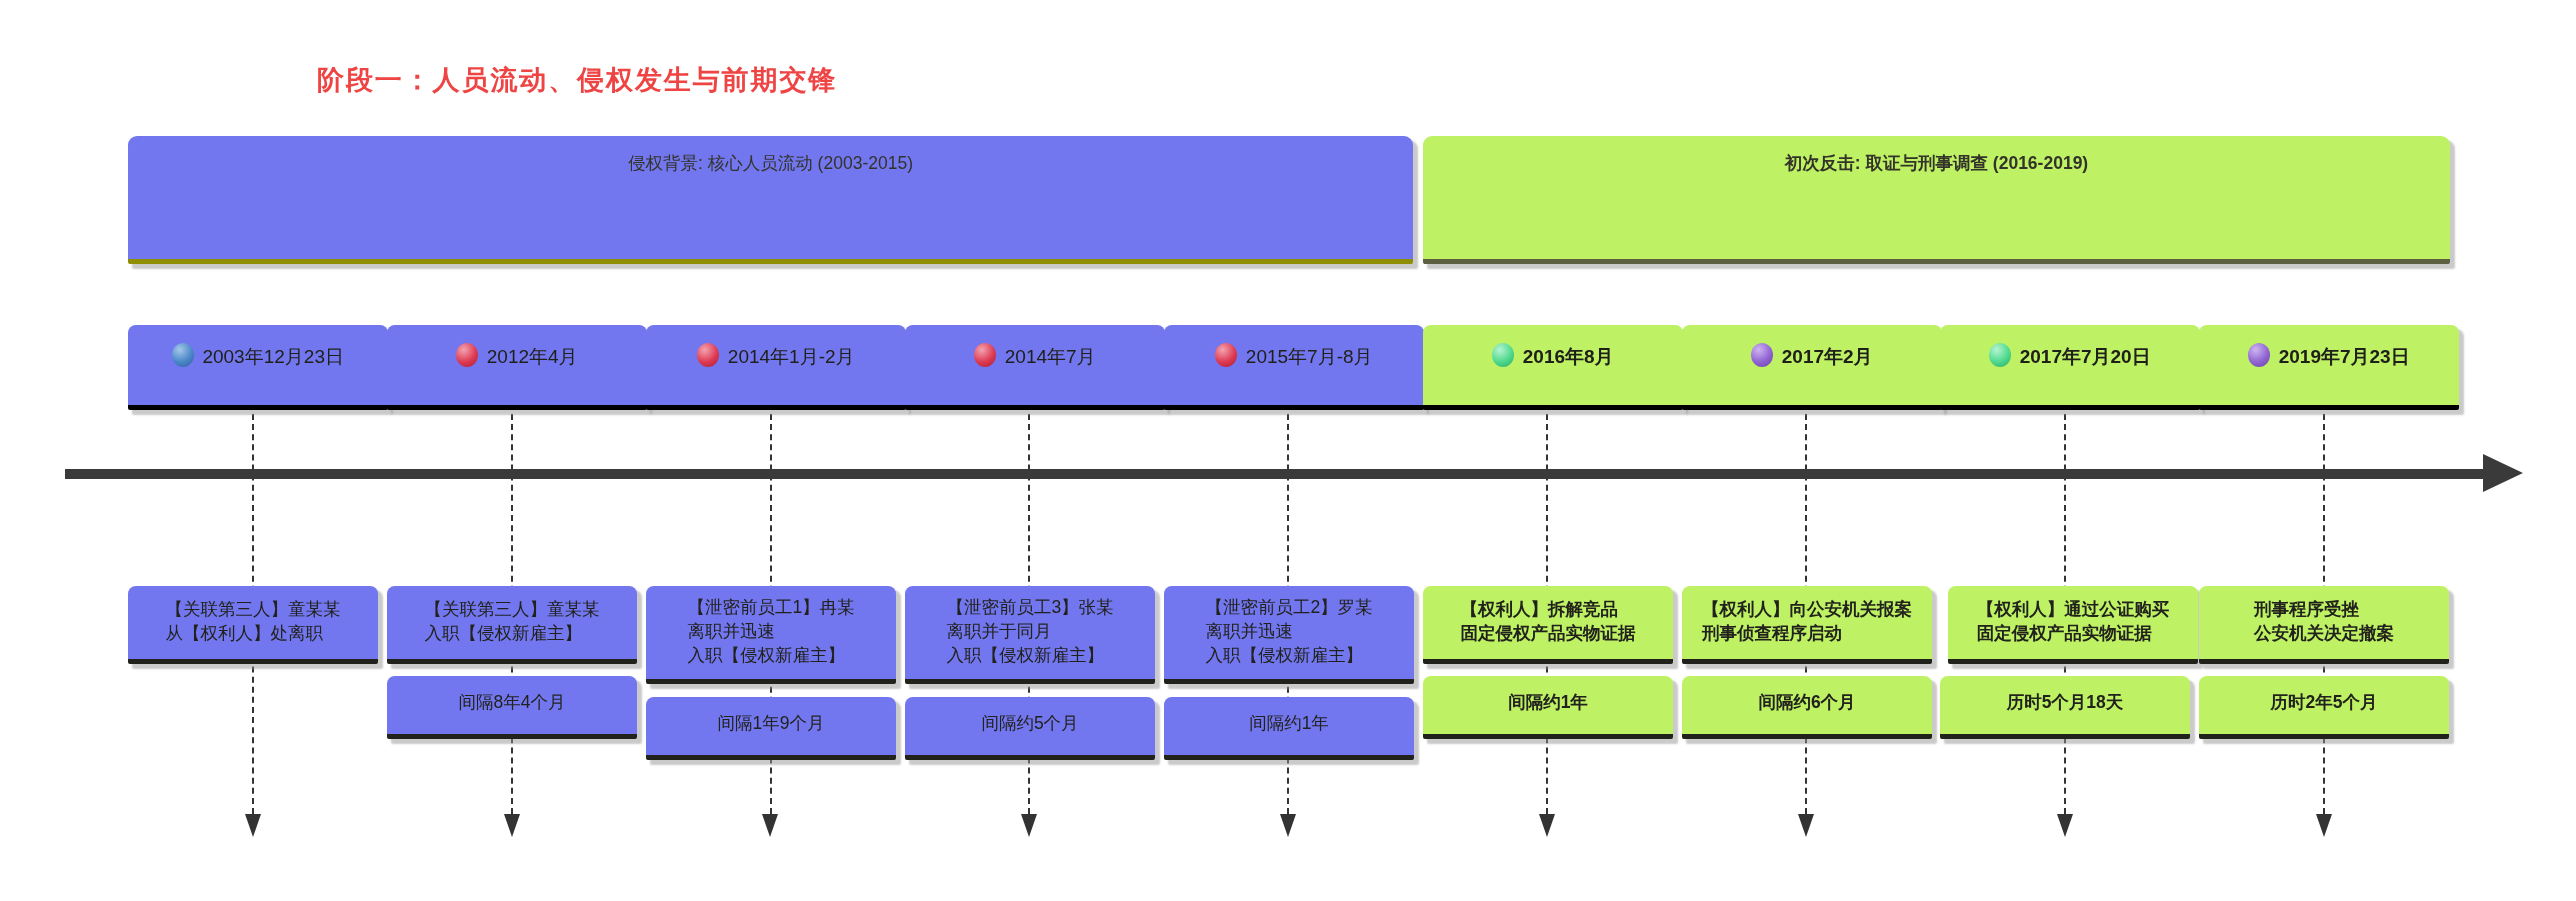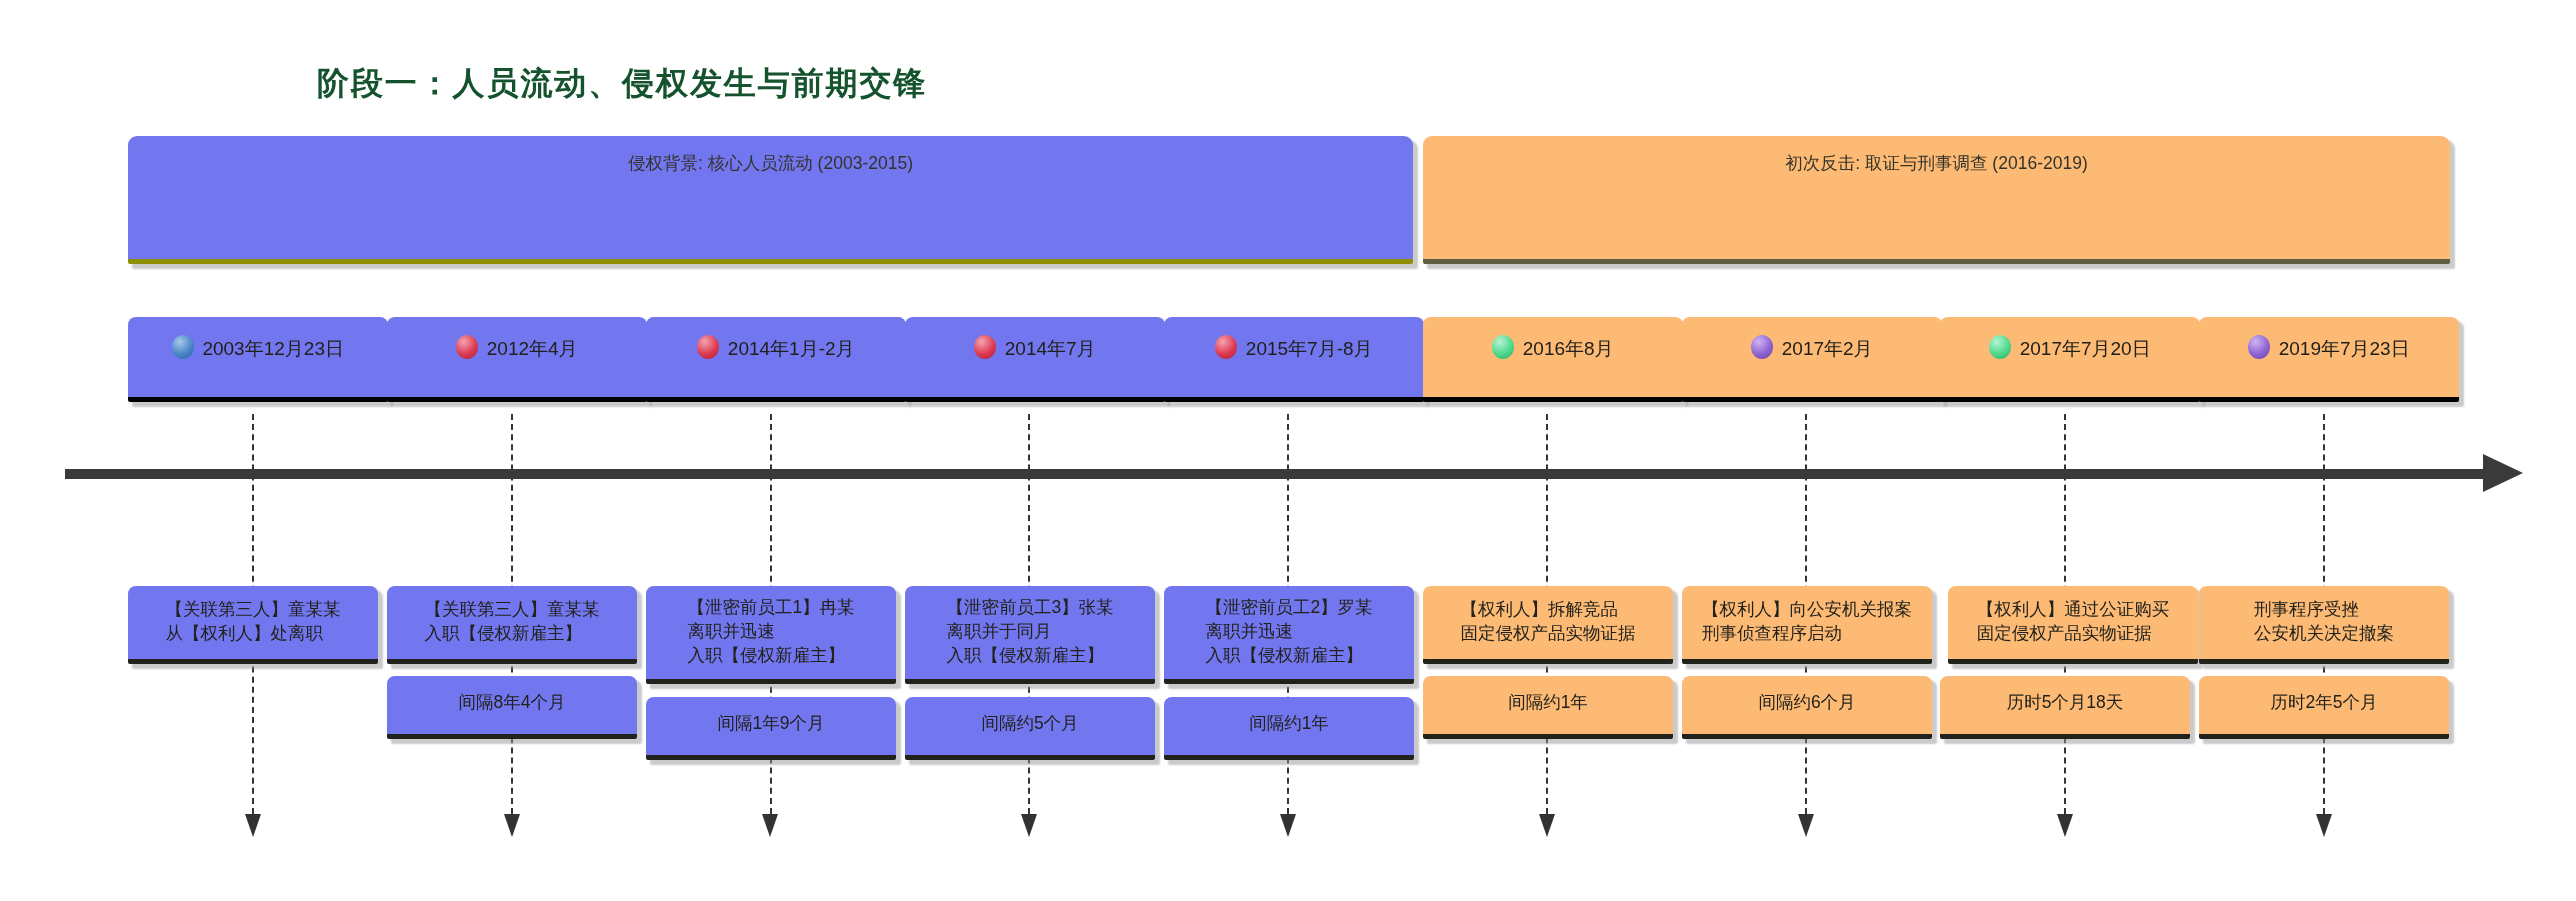--- a/index.html
+++ b/index.html
@@ -1,38 +1,38 @@
 <!DOCTYPE html>
 <html style="font-size:10.4px"><head>
 <meta charset="utf-8">
 <style>
   html,body{margin:0;padding:0;}
   body{
     width:2576px;height:902px;position:relative;background:#ffffff;
     font-family:"Liberation Sans","DejaVu Sans",sans-serif;overflow:hidden;
   }
   .title{
-    position:absolute;left:317px;top:62px;font-size:32px;font-weight:bold;
-    color:#14532d;letter-spacing:1.9px;white-space:nowrap;
+    position:absolute;left:317px;top:62px;font-size:27px;font-weight:bold;
+    color:#ef4444;letter-spacing:1.9px;white-space:nowrap;
   }
   
   .phase-bar{
     position:absolute;top:136px;height:128px;box-sizing:border-box;
     border-bottom:5.8px solid;border-radius:9px 9px 2.6px 2.6px;
     box-shadow:4.5px 4.5px 1.9px rgba(150,150,150,.5);
     text-align:center;z-index:1;
   }
   .phase-bar .bar-line1{margin-top:15px;font-size:17.5px;color:#33332a;line-height:24.6px;}
   .phase-bar .bar-line2{font-size:17.5px;color:#33332a;line-height:24.6px;}
   
   .purple{background:#7277f0;border-color:#8e8f04;}
-  .gray{background:#fdba74;border-color:#5d5f42;}
+  .gray{background:#bef264;border-color:#5d5f42;font-weight:bold;}
   
   .date-box{
-    position:absolute;top:317px;width:260px;height:85px;box-sizing:border-box;
+    position:absolute;top:325px;width:260px;height:85px;box-sizing:border-box;
     border-bottom:5.8px solid;border-radius:7.8px 7.8px 1.9px 1.9px;
     box-shadow:4.5px 4.5px 1.9px rgba(150,150,150,.5);
     display:flex;justify-content:center;align-items:flex-start;
     padding-top:19.4px;z-index:1;
   }
   .date-box .date-label{font-size:19px;color:#20201a;white-space:nowrap;}
   .dot{width:22px;height:24px;border-radius:50%;margin-right:8.4px;flex:0 0 auto;margin-top:-1.3px;}
   .dot-blue{background:radial-gradient(circle at 35% 28%,#a6c8ea,#4a86c8 55%,#2f5f9e);}
   .dot-red{background:radial-gradient(circle at 35% 28%,#f4a3b0,#dd3a52 55%,#a81f34);}
   .dot-green{background:radial-gradient(circle at 35% 28%,#b6f4d1,#4fd98d 55%,#2aa763);}

